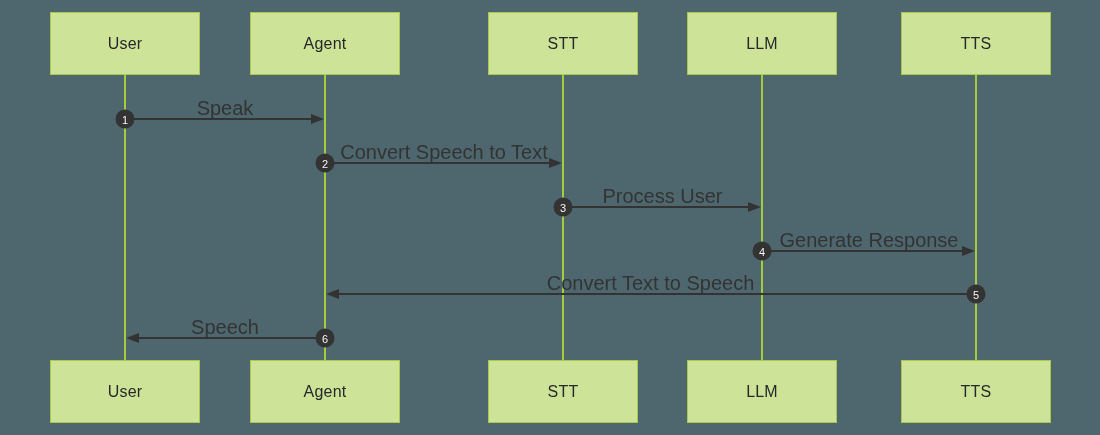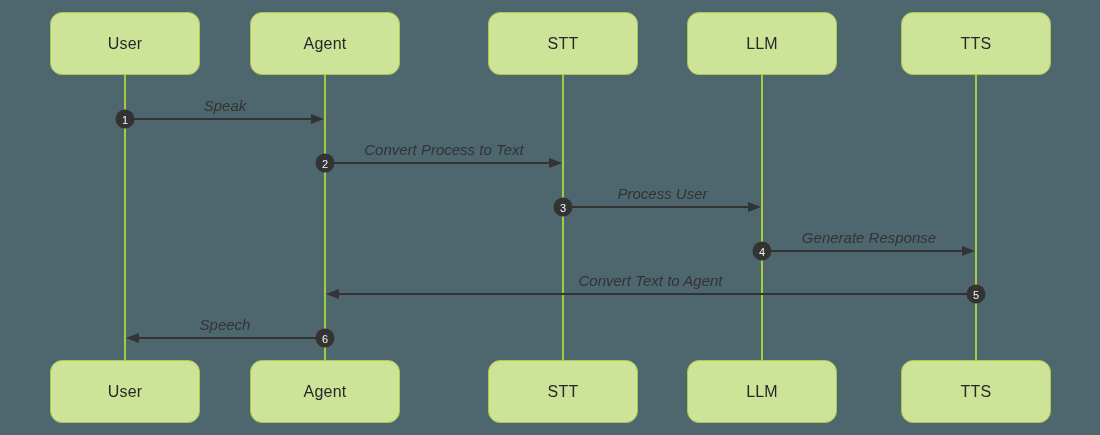--- a/index.html
+++ b/index.html
@@ -13,21 +13,21 @@
     overflow: hidden;
   }
 
   .actor-box {
     position: absolute;
     width: 150px;
     height: 63px;
     box-sizing: border-box;
     background: var(--actor-fill, #cde498);
     border: 1.5px solid var(--actor-border, #aac84b);
-    border-radius: 12px;
+    border-radius: 0;
     display: flex;
     align-items: center;
     justify-content: center;
     z-index: 3;
   }
   .actor-box .actor-label {
     font-size: 16px;
     color: var(--actor-text, #26282a);
     letter-spacing: 0.2px;
   }
@@ -53,25 +53,24 @@
     border-top: 5px solid transparent;
     border-bottom: 5px solid transparent;
     z-index: 2;
   }
   .arrow-head.right { border-left: 13px solid var(--signal, #333); }
   .arrow-head.left  { border-right: 13px solid var(--signal, #333); }
 
   .msg-label {
     position: absolute;
     transform: translateX(-50%);
-    font-size: 15px;
+    font-size: 20px;
     color: var(--signal, #333);
     white-space: nowrap;
     z-index: 2;
-    font-style: italic;
   }
 
   .seq-num {
     position: absolute;
     width: 19px;
     height: 19px;
     border-radius: 50%;
     background: var(--num-bg, #333);
     color: var(--num-text, #f5f5f5);
     font-size: 11px;
@@ -93,33 +92,33 @@
       <div class="lifeline" style="left: 761px; top: 73px; height: 289px;"></div>
       <div class="lifeline" style="left: 975px; top: 73px; height: 289px;"></div>
     </div>
   <div id="messages">
       <div class="msg-line" style="left: 125px; width: 189px; top: 118px;"></div>
       <div class="arrow-head right" style="top: 114px; left: 311px;"></div>
       <div class="msg-label" style="left: 225px; top: 97px;">Speak</div>
       <div class="seq-num" style="left: 125px; top: 119px;">1</div>
       <div class="msg-line" style="left: 325px; width: 227px; top: 162px;"></div>
       <div class="arrow-head right" style="top: 158px; left: 549px;"></div>
-      <div class="msg-label" style="left: 444px; top: 141px;">Convert Process to Text</div>
+      <div class="msg-label" style="left: 444px; top: 141px;">Convert Speech to Text</div>
       <div class="seq-num" style="left: 325px; top: 163px;">2</div>
       <div class="msg-line" style="left: 563px; width: 188px; top: 206px;"></div>
       <div class="arrow-head right" style="top: 202px; left: 748px;"></div>
       <div class="msg-label" style="left: 662.5px; top: 185px;">Process User</div>
       <div class="seq-num" style="left: 563px; top: 207px;">3</div>
       <div class="msg-line" style="left: 762px; width: 203px; top: 250px;"></div>
       <div class="arrow-head right" style="top: 246px; left: 962px;"></div>
       <div class="msg-label" style="left: 869px; top: 229px;">Generate Response</div>
       <div class="seq-num" style="left: 762px; top: 251px;">4</div>
       <div class="msg-line" style="left: 337px; width: 639px; top: 293px;"></div>
       <div class="arrow-head left" style="top: 289px; left: 326px;"></div>
-      <div class="msg-label" style="left: 650.5px; top: 272px;">Convert Text to Agent</div>
+      <div class="msg-label" style="left: 650.5px; top: 272px;">Convert Text to Speech</div>
       <div class="seq-num" style="left: 976px; top: 294px;">5</div>
       <div class="msg-line" style="left: 137px; width: 188px; top: 337px;"></div>
       <div class="arrow-head left" style="top: 333px; left: 126px;"></div>
       <div class="msg-label" style="left: 225px; top: 316px;">Speech</div>
       <div class="seq-num" style="left: 325px; top: 338px;">6</div>
     </div>
   <div id="actors">
       <div class="actor-box" style="left: 50px; top: 12px;">
         <div class="actor-label">User</div>
       </div>

